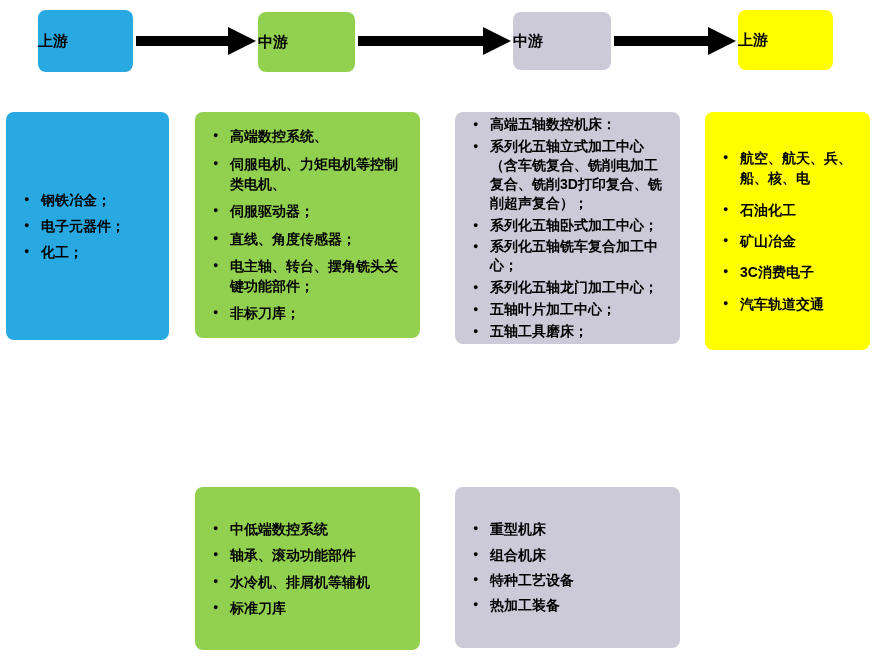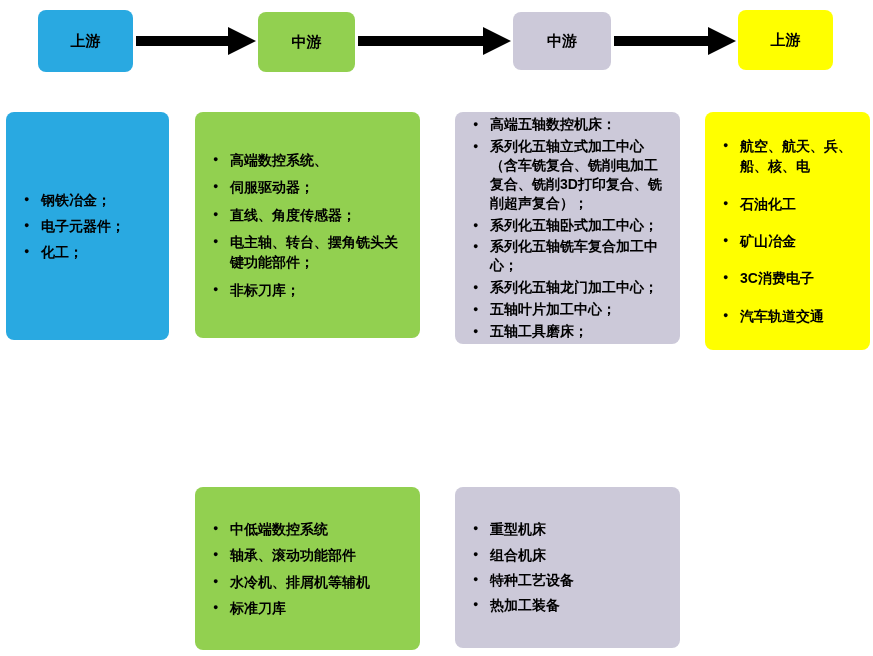--- a/index.html
+++ b/index.html
@@ -11,21 +11,21 @@
     font-family: "Liberation Sans", "DejaVu Sans", sans-serif;
     font-weight: bold;
     color: #000;
     overflow: hidden;
   }
   
   .stage {
     position: absolute;
     display: flex;
     align-items: center;
-    justify-content: center;
+    justify-content: flex-start;
     border-radius: 8px;
     font-size: 15px;
   }
   .stage-1 { left: 38px;  top: 10px; width: 95px; height: 62px; background: var(--blue,   #29A9E1); }
   .stage-2 { left: 258px; top: 12px; width: 97px; height: 60px; background: var(--green,  #92D050); }
   .stage-3 { left: 513px; top: 12px; width: 98px; height: 58px; background: var(--gray,   #CCC9D9); }
   .stage-4 { left: 738px; top: 10px; width: 95px; height: 60px; background: var(--yellow, #FFFF00); }
   
   .arrow { position: absolute; display: flex; align-items: center; height: 28px; top: 27px; }
   .arrow .shaft { flex: 1; height: 10px; background: #000; }
@@ -56,21 +56,21 @@
     line-height: 1.45;
     margin: 6px 0;
   }
   .box li::before { content: "●"; position: absolute; left: 0; top: 3px; font-size: 9px; }
   .box-blue         { left: 6px;   top: 112px; width: 163px; height: 228px; background: var(--blue,   #29A9E1); justify-content: center; }
   .box-green-top    { left: 195px; top: 112px; width: 225px; height: 226px; background: var(--green,  #92D050); }
   .box-green-top li { margin: 7px 0; }
   .box-gray-top     { left: 455px; top: 112px; width: 225px; height: 232px; background: var(--gray,   #CCC9D9); }
   .box-gray-top li  { margin: 3px 0; line-height: 1.35; }
   .box-yellow       { left: 705px; top: 112px; width: 165px; height: 238px; background: var(--yellow, #FFFF00); }
-  .box-yellow li    { margin: 17px 0; }
+  .box-yellow li    { margin: 11px 0; }
   .box-green-bottom { left: 195px; top: 487px; width: 225px; height: 163px; background: var(--green,  #92D050); }
   .box-gray-bottom  { left: 455px; top: 487px; width: 225px; height: 161px; background: var(--gray,   #CCC9D9); }
   .box-gray-bottom li { margin: 5px 0; }
 </style>
 </head>
 <body>
 
 <div class="canvas">
 
   <div class="stage stage-1">
@@ -102,20 +102,21 @@
     <ul>
         <li>钢铁冶金；</li>
         <li>电子元器件；</li>
         <li>化工；</li>
       </ul>
   </div>
 
   <div class="box box-green-top">
     <ul>
         <li>高端数控系统、</li>
+        <li>伺服电机、力矩电机等控制类电机、</li>
         <li>伺服驱动器；</li>
         <li>直线、角度传感器；</li>
         <li>电主轴、转台、摆角铣头关键功能部件；</li>
         <li>非标刀库；</li>
       </ul>
   </div>
 
   <div class="box box-gray-top">
     <ul>
         <li>高端五轴数控机床：</li>

